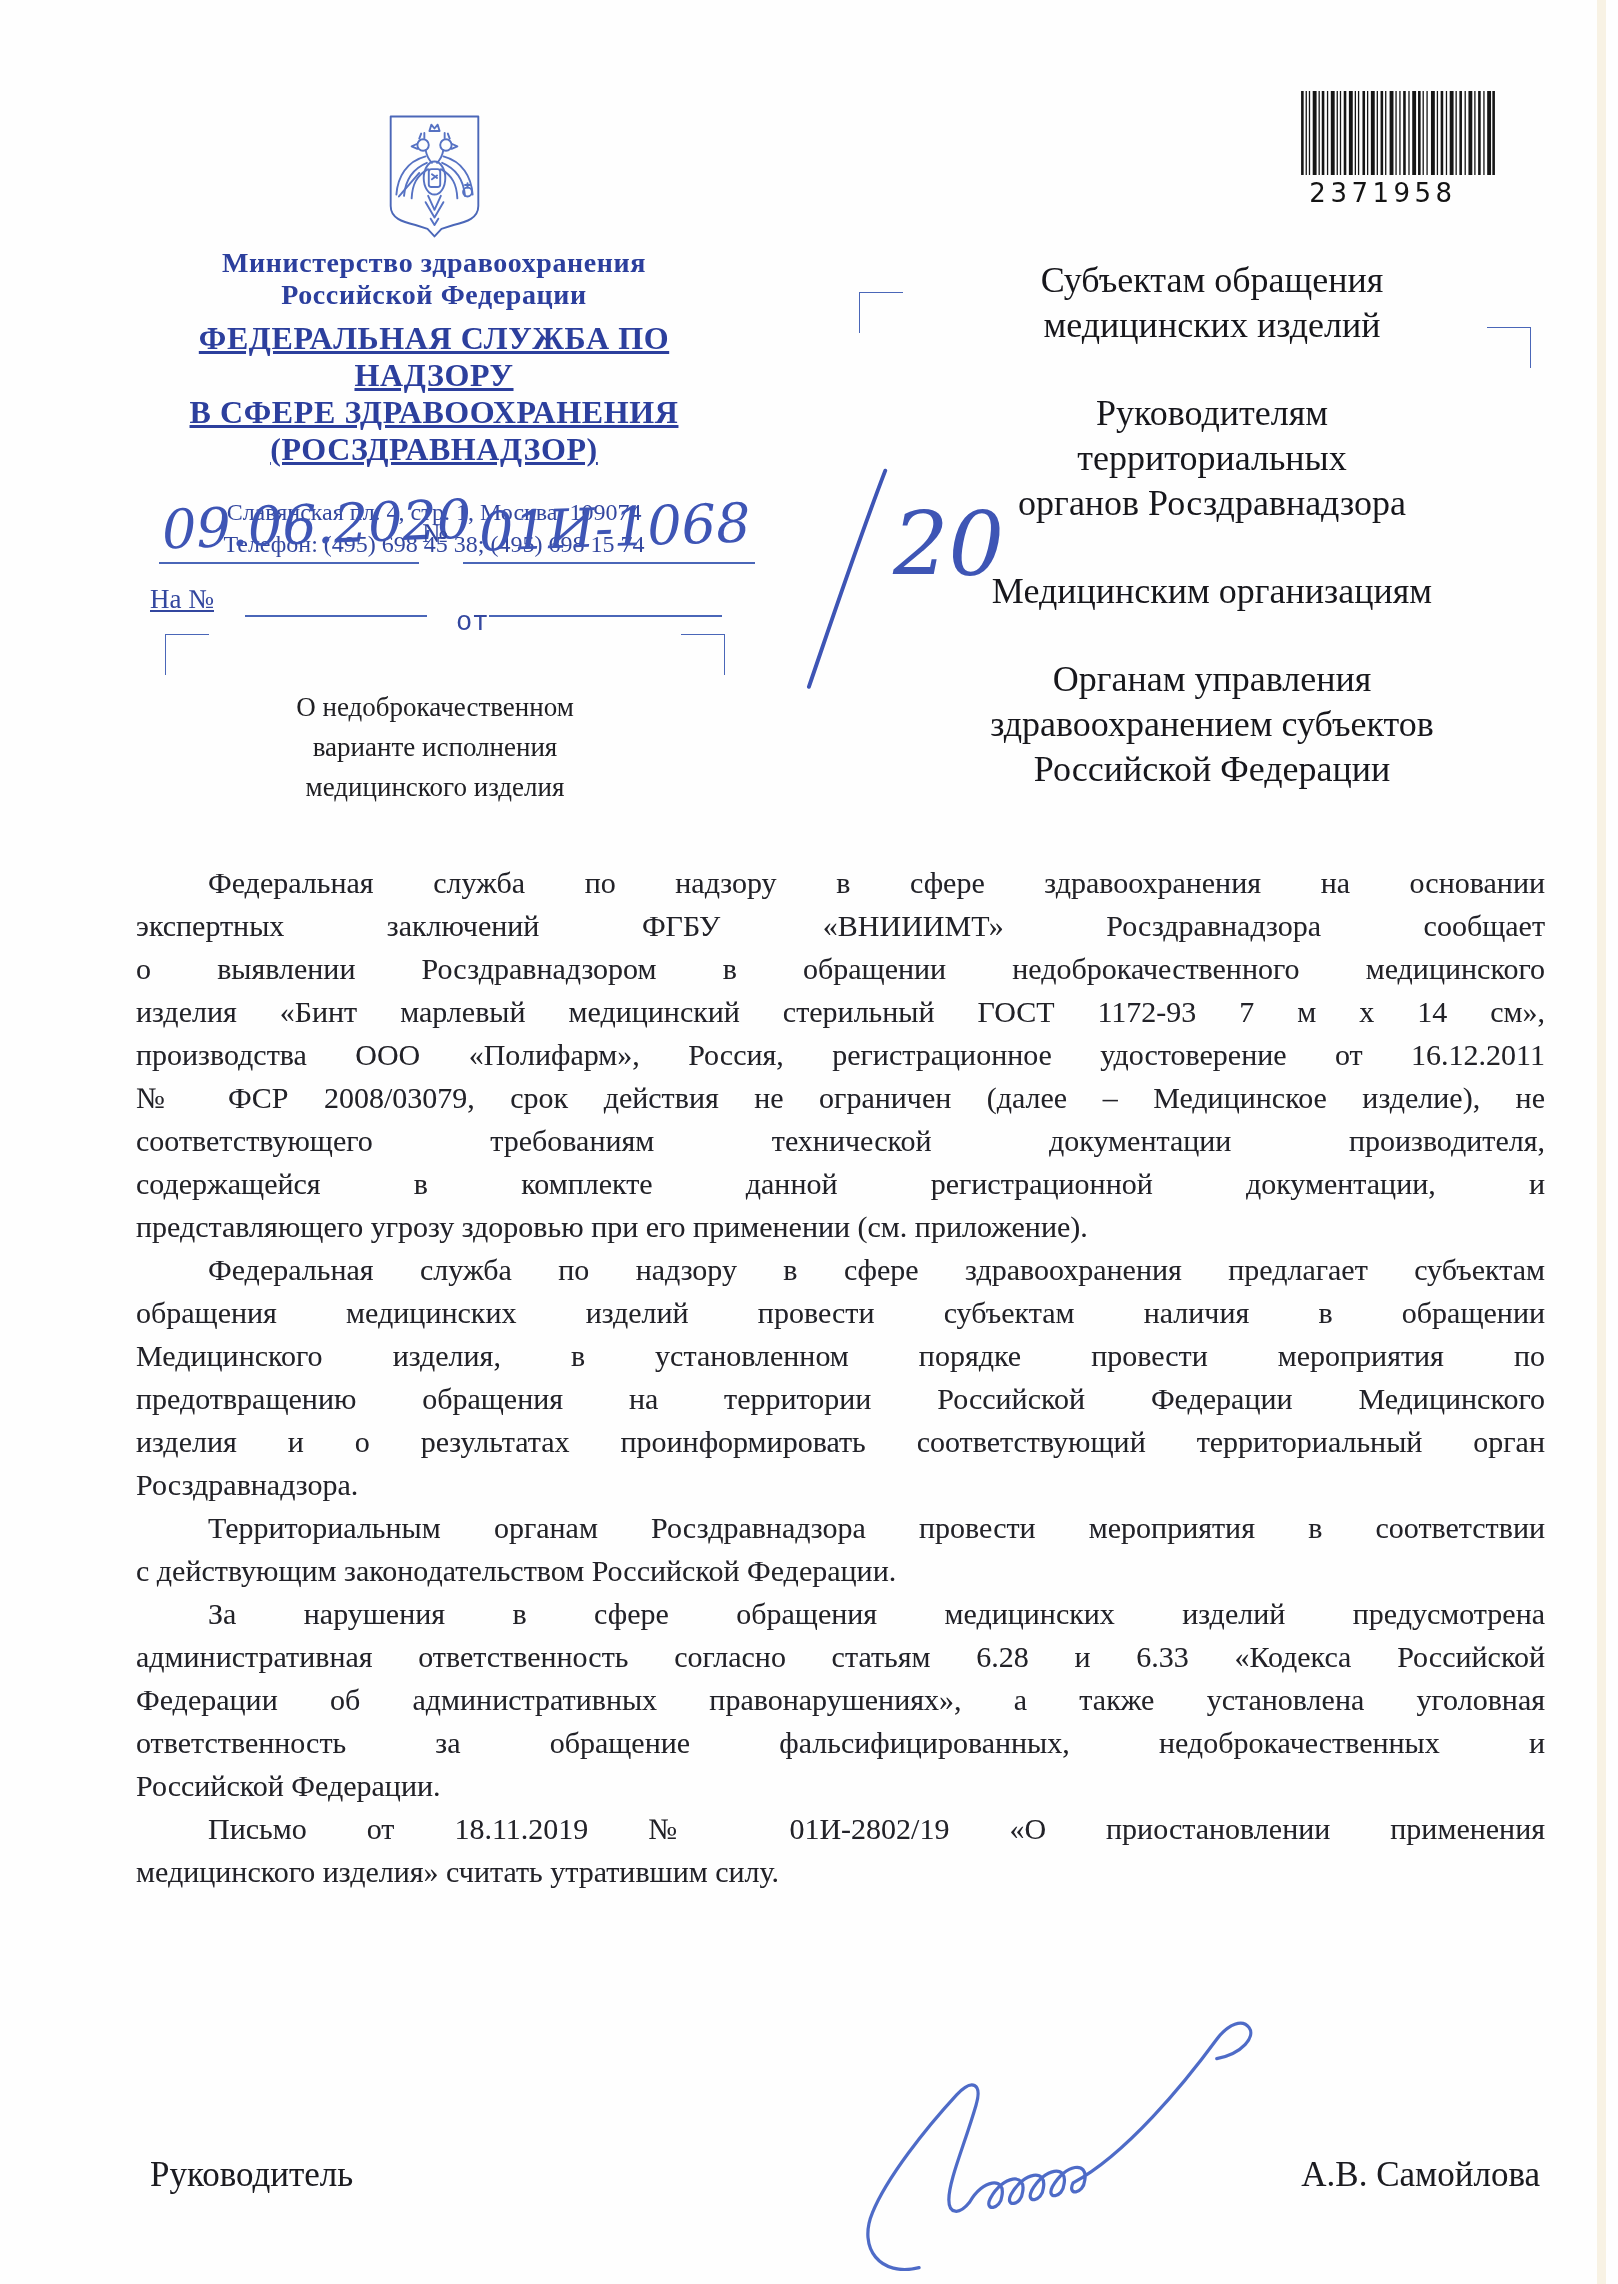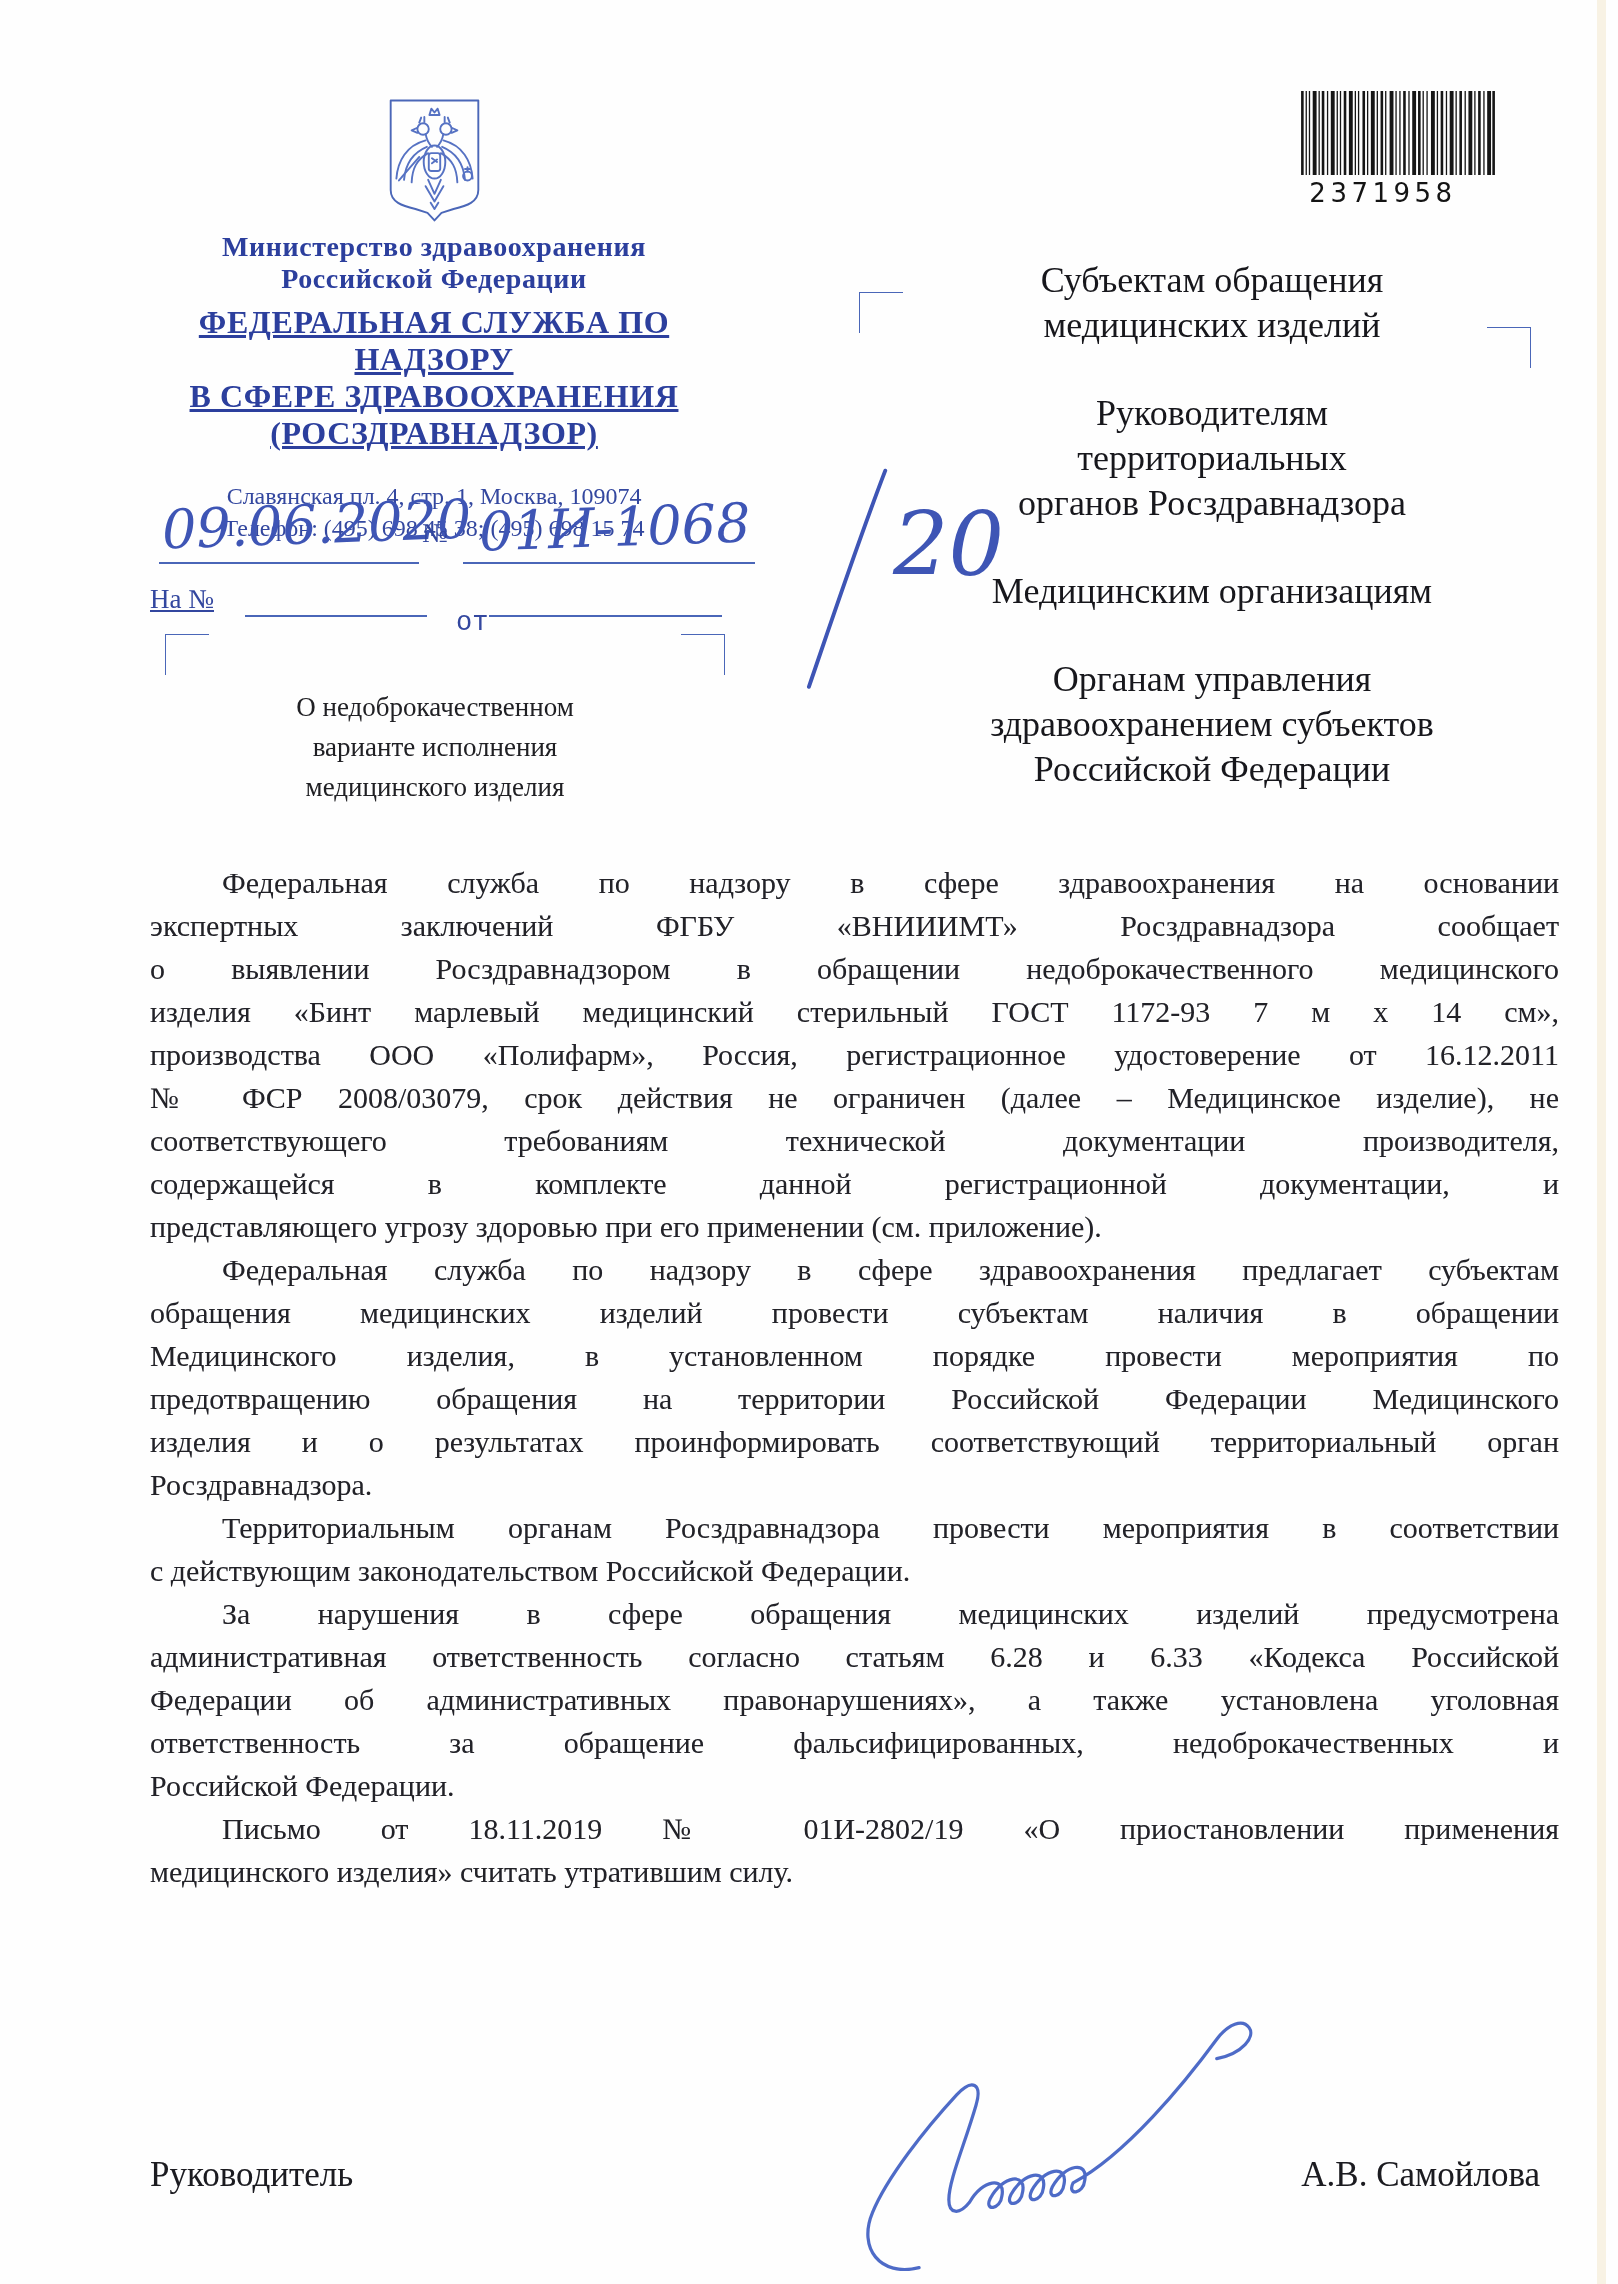--- a/index.html
+++ b/index.html
@@ -1,21 +1,21 @@
 <!DOCTYPE html>
 <html style="font-size:10.4px"><head>
 <meta charset="utf-8">
 <style>
   html,body{margin:0;padding:0;background:#e8e8e8;}
   .page{
     position:relative;width:1619px;height:2284px;background:#fefefe;
     font-family:"Liberation Serif", serif;color:#1e1e23;overflow:hidden;
   }
   
-  .letterhead{position:absolute;left:141px;top:96px;width:586px;text-align:center;color:#2c3f9d;}
+  .letterhead{position:absolute;left:141px;top:112px;width:586px;text-align:center;color:#2c3f9d;}
   .emblem{display:block;margin:0 auto 7.8px auto;}
   .ministry{font-weight:bold;font-size:28px;line-height:32px;letter-spacing:0.6px;}
   .service{font-weight:bold;font-size:32px;line-height:37px;letter-spacing:0.6px;margin-top:9px;text-decoration:underline;}
   .org-contacts{font-size:24px;line-height:32px;margin-top:28.5px;color:#33479f;}
   
   .barcode-wrap{position:absolute;left:1301px;top:91px;width:164px;text-align:center;}
   .barcode-num{font-family:"DejaVu Sans", sans-serif;font-size:26px;letter-spacing:4.5px;color:#141414;margin-top:1.3px;}
   
   .hw{position:absolute;color:#3e55b5;font-style:italic;font-family:"DejaVu Serif", serif;
       font-size:54px;white-space:nowrap;transform:rotate(-2deg);}
@@ -25,21 +25,21 @@
   .bracket.tl{border-top:1.9px solid #4a66b8;border-left:1.9px solid #4a66b8;}
   .bracket.tr{border-top:1.9px solid #4a66b8;border-right:1.9px solid #4a66b8;}
   
   .subject{position:absolute;left:194px;top:687px;width:482px;text-align:center;
            font-size:27px;line-height:40px;color:#202024;}
   
   .addressees{position:absolute;left:911px;top:258px;width:602px;text-align:center;
               font-size:36px;line-height:45px;color:#17171c;}
   .addr-group{margin-bottom:43px;}
   
-  .body-text{position:absolute;left:150px;top:861px;width:1409px;font-size:30px;line-height:43px;
+  .body-text{position:absolute;left:136px;top:861px;width:1409px;font-size:30px;line-height:43px;
              color:#222228;text-shadow:0 0 0.6px rgba(20,20,30,.18);}
   .jline{text-align:justify;text-align-last:justify;}
   .jline.first{text-indent:72px;}
   .jline.last{text-align-last:left;}
   .attachment{position:absolute;left:150px;top:1992px;width:1409px;font-size:31px;
               color:#222228;text-indent:76px;text-shadow:0 0 0.6px rgba(20,20,30,.18);}
   
   .sign-row{position:absolute;left:150px;top:2155px;width:1390px;display:flex;
             justify-content:space-between;font-size:35px;color:#1b1b20;
             text-shadow:0 0 0.6px rgba(20,20,30,.18);}

